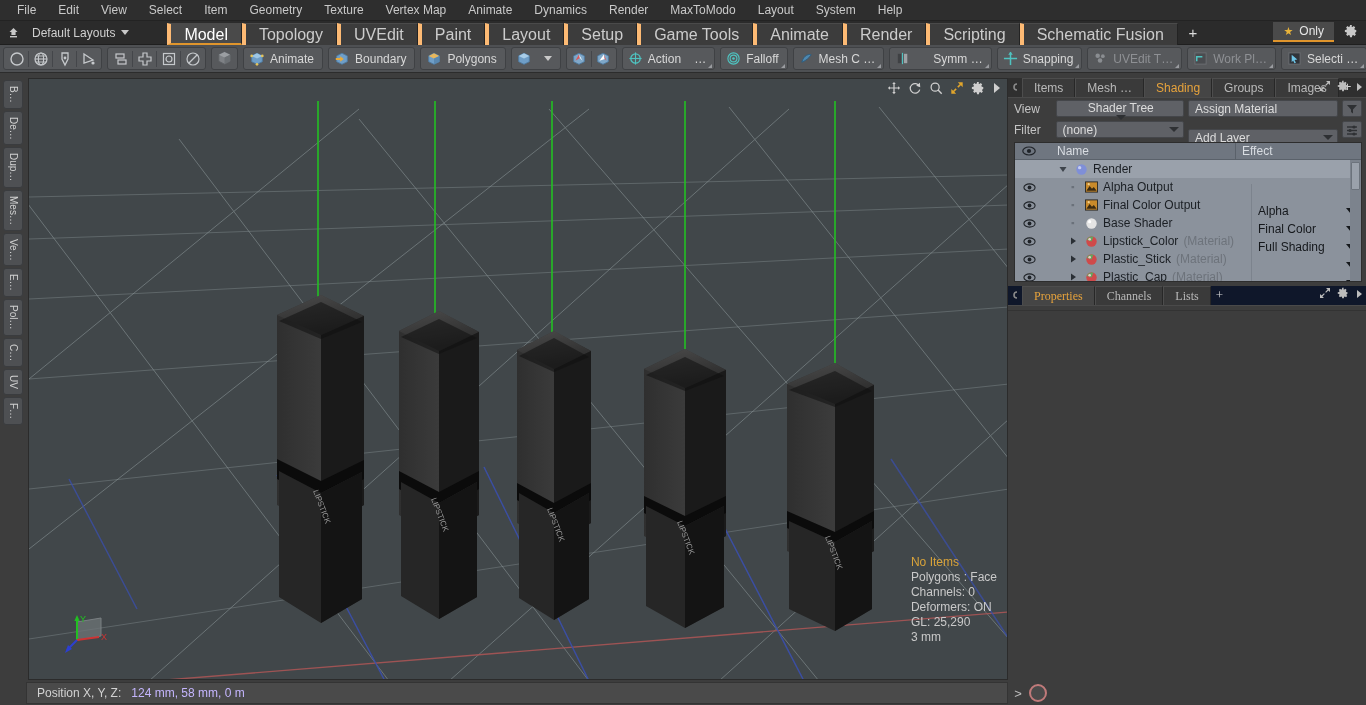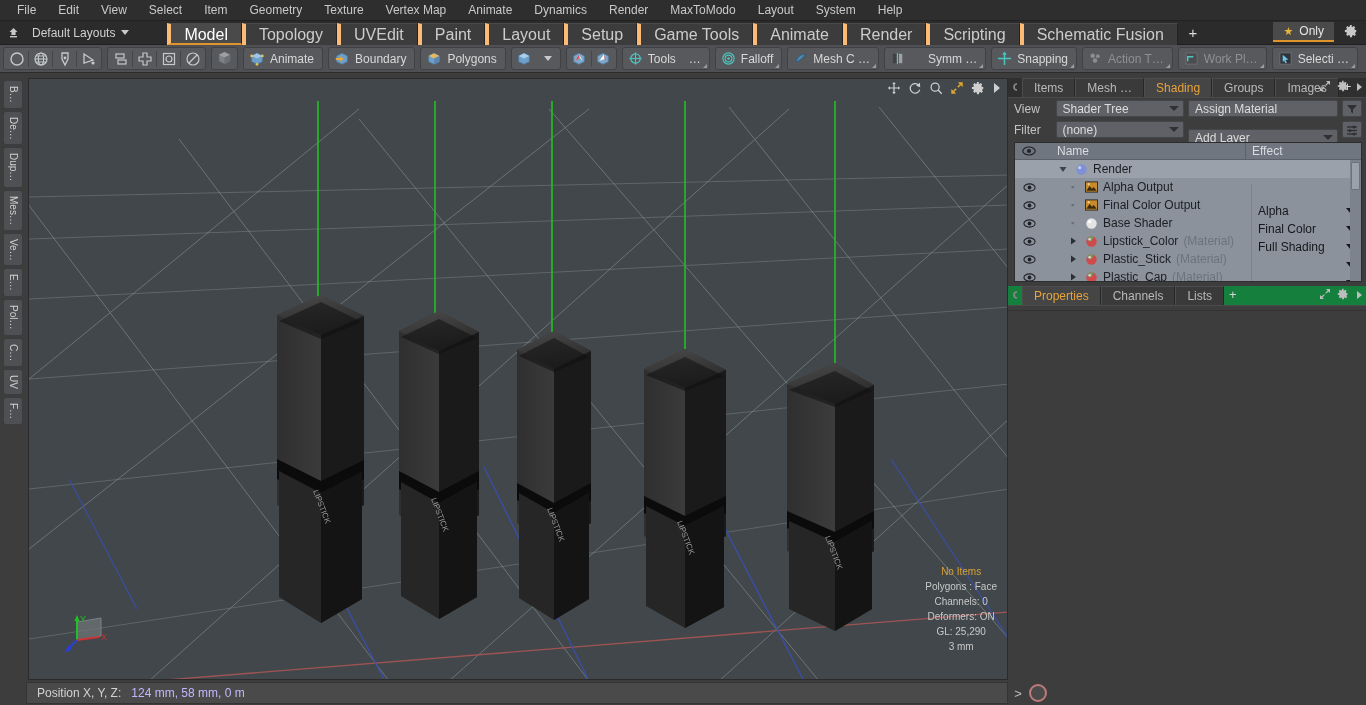--- a/index.html
+++ b/index.html
@@ -85,22 +85,22 @@
   .vp-head{ position:absolute; left:0; top:0; right:0; height:20px; display:flex; align-items:center; gap:4px; padding-left:6px; z-index:5;}
   .vp-dot{ width:7px; height:7px; border-radius:50%; background:#c98a22; }
   .vp-btn{
     height:15px; line-height:14px; padding:0 11px; border-radius:8px;
     border:1px solid rgba(150,160,160,.45); color:#b9c4c2; font-size:11px;
     background:rgba(60,70,70,.35);
   }
   .vp-nav{ position:absolute; right:6px; top:2px; display:flex; align-items:center; gap:7px; z-index:5;}
   .vp-nav span{ display:flex; align-items:center; justify-content:center;}
   .vp-stats{
-    position:absolute; right:10px; bottom:25px; text-align:center; z-index:5;
-    font-size:10px; color:#c9c9c9; line-height:15px;
+    position:absolute; right:10px; bottom:34px; text-align:left; z-index:5;
+    font-size:12px; color:#c9c9c9; line-height:15px;
   }
   .vp-stats .noitems{ color:#d8a33a; }
   .gizmo{ position:absolute; left:36px; bottom:22px; z-index:5; }
 
   
   .statusbar{
     position:absolute; left:0; bottom:0; width:1008px; height:24px;
     background:#3d3d3d; display:flex; align-items:center;
   }
   .status-inner{
@@ -135,35 +135,36 @@
   .combo .tri{ width:0;height:0;border-left:5px solid transparent;border-right:5px solid transparent;border-top:5px solid #2e3033;}
   .sqbtn{ width:20px; height:17px; background:#5f6166; border:1px solid #44464a; border-radius:2px;
           display:flex; align-items:center; justify-content:center;}
 
   
   .tree{ margin:2px 4px 0 6px; border:1px solid #2d2d2d; background:#8b929c; height:140px; position:relative; overflow:hidden;}
   .tree-head{ height:17px; background:#6f7680; display:flex; align-items:center; color:#d9dde2; font-size:12px;
               border-bottom:1px solid #5a616a;}
   .tree-head .c-eye{ width:28px; display:flex; align-items:center; justify-content:center;}
   .tree-head .c-name{ flex:1; padding-left:14px;}
-  .tree-head .c-eff{ width:116px; padding-left:6px; border-left:1px solid #5a616a; height:17px; line-height:17px;}
+  .tree-head .c-eff{ width:126px; padding-left:6px; border-left:1px solid #5a616a; height:17px; line-height:17px;}
   .trow{ height:18px; display:flex; align-items:center; font-size:12px; color:#1b1f24;}
   .trow .c-eye{ width:28px; display:flex; align-items:center; justify-content:center;}
   .trow .c-name{ flex:1; display:flex; align-items:center; gap:5px; padding-left:4px; overflow:hidden; white-space:nowrap;}
   .trow .c-eff{ width:110px; border-left:1px solid #7c838d; height:18px; display:flex; align-items:center;
                 justify-content:space-between; padding:0 5px 0 6px; color:#15181c;margin-top:47px;}
   .trow .c-eff .tri{ width:0;height:0;border-left:5px solid transparent;border-right:5px solid transparent;border-top:6px solid #15181c;}
   .mat-tag{ color:#6d737b; }
   .tree-scroll{ position:absolute; right:0; top:17px; width:11px; bottom:0; background:#7c838d;}
   .tree-thumb{ position:absolute; right:1px; top:2px; width:9px; height:28px; background:#9aa1ab; border:1px solid #6c737c; border-radius:1px;}
 
   
   .ptabrow{
-    margin-top:4px; height:20px; background:#15803d; display:flex; align-items:flex-end; position:relative;
+    margin-top:4px; height:20px; background:#0f172a; display:flex; align-items:flex-end; position:relative;
     border-bottom:1px solid #4a4a4a;
+    font-family:Liberation Serif, serif;
   }
   .pbody{ position:absolute; left:0; right:0; top:232px; bottom:24px; background:#3d3d3d; border-top:1px solid #333;}
 
   .cmdbar{ position:absolute; right:0; bottom:0; width:358px; height:24px; background:#3d3d3d;
            display:flex; align-items:center; gap:6px; padding:0 5px;}
   .cmd-gt{ color:#bdbdbd; font-size:13px; width:10px; text-align:center;}
   .cmd-input{ flex:1; height:17px; background:#9aa0a8; border:1px solid #6e747c; border-radius:3px;
               color:#5b6168; font-size:12px; padding:0 6px; line-height:16px;}
   .cmd-rec{ width:18px; height:18px; border-radius:50%; border:2px solid #c07a7a; background:#4a4a4a;}
 </style>
@@ -359,21 +360,21 @@
           </svg>
       </div>
     </div>
 
     <div class="tlabel">
       <svg width="15" height="15" viewBox="0 0 16 16">
           <circle cx="8" cy="8" r="5" fill="none" stroke="#4fc3c0" stroke-width="1.4"></circle>
           <line x1="8" y1="1.5" x2="8" y2="14.5" stroke="#4fc3c0" stroke-width="1.2"></line>
           <line x1="1.5" y1="8" x2="14.5" y2="8" stroke="#4fc3c0" stroke-width="1.2"></line>
         </svg>
-      <span>Tools</span>
+      <span>Action</span>
       <span style="margin-left:8px;">…</span>
       <span class="corner"></span>
     </div>
 
     <div class="tlabel">
       <svg width="15" height="15" viewBox="0 0 16 16">
           <circle cx="8" cy="8" r="6" fill="none" stroke="#4fc3c0" stroke-width="1.2"></circle>
           <circle cx="8" cy="8" r="3.6" fill="none" stroke="#4fc3c0" stroke-width="1.2"></circle>
           <circle cx="8" cy="8" r="1.4" fill="#4fc3c0"></circle>
         </svg>
@@ -408,21 +409,21 @@
       <span>Snapping</span>
       <span class="corner"></span>
     </div>
 
     <div class="tlabel dim">
       <svg width="15" height="15" viewBox="0 0 16 16">
           <circle cx="5" cy="5" r="2.4" fill="#8a8d91"></circle>
           <circle cx="10.5" cy="5.5" r="2" fill="#8a8d91"></circle>
           <circle cx="7.5" cy="10" r="2.4" fill="#8a8d91"></circle>
         </svg>
-      <span>Action T…</span>
+      <span>UVEdit T…</span>
       <span class="corner"></span>
     </div>
 
     <div class="tlabel dim">
       <svg width="15" height="15" viewBox="0 0 16 16">
           <rect x="2" y="2" width="12" height="12" fill="#4a4c50" stroke="#6c6f73" stroke-width="1"></rect>
           <path d="M4 11 L4 6 L10 6" fill="none" stroke="#4fc3c0" stroke-width="1.6"></path>
         </svg>
       <span>Work Pl…</span>
       <span class="corner"></span>
@@ -671,21 +672,21 @@
         <span>
           <svg width="8" height="10" viewBox="0 0 8 10">
               <path fill="#bdbdbd" d="M2 1 L7 5 L2 9 Z"></path>
             </svg>
         </span>
       </div>
     </div>
 
     <div class="rrow">
       <span class="lbl">View</span>
-      <div class="combo" style="width:130px;">
+      <div class="combo" style="width:130px;flex-direction:column;">
         <span>Shader Tree</span>
         <span class="tri"></span>
       </div>
       <div class="combo" style="width:152px;">
         <span>Assign Material</span>
       </div>
       <div class="sqbtn">
         <svg width="12" height="12" viewBox="0 0 12 12">
             <path fill="#2e3033" d="M1 2 H11 L7 6.5 V10.5 L5 9 V6.5 Z"></path>
           </svg>

